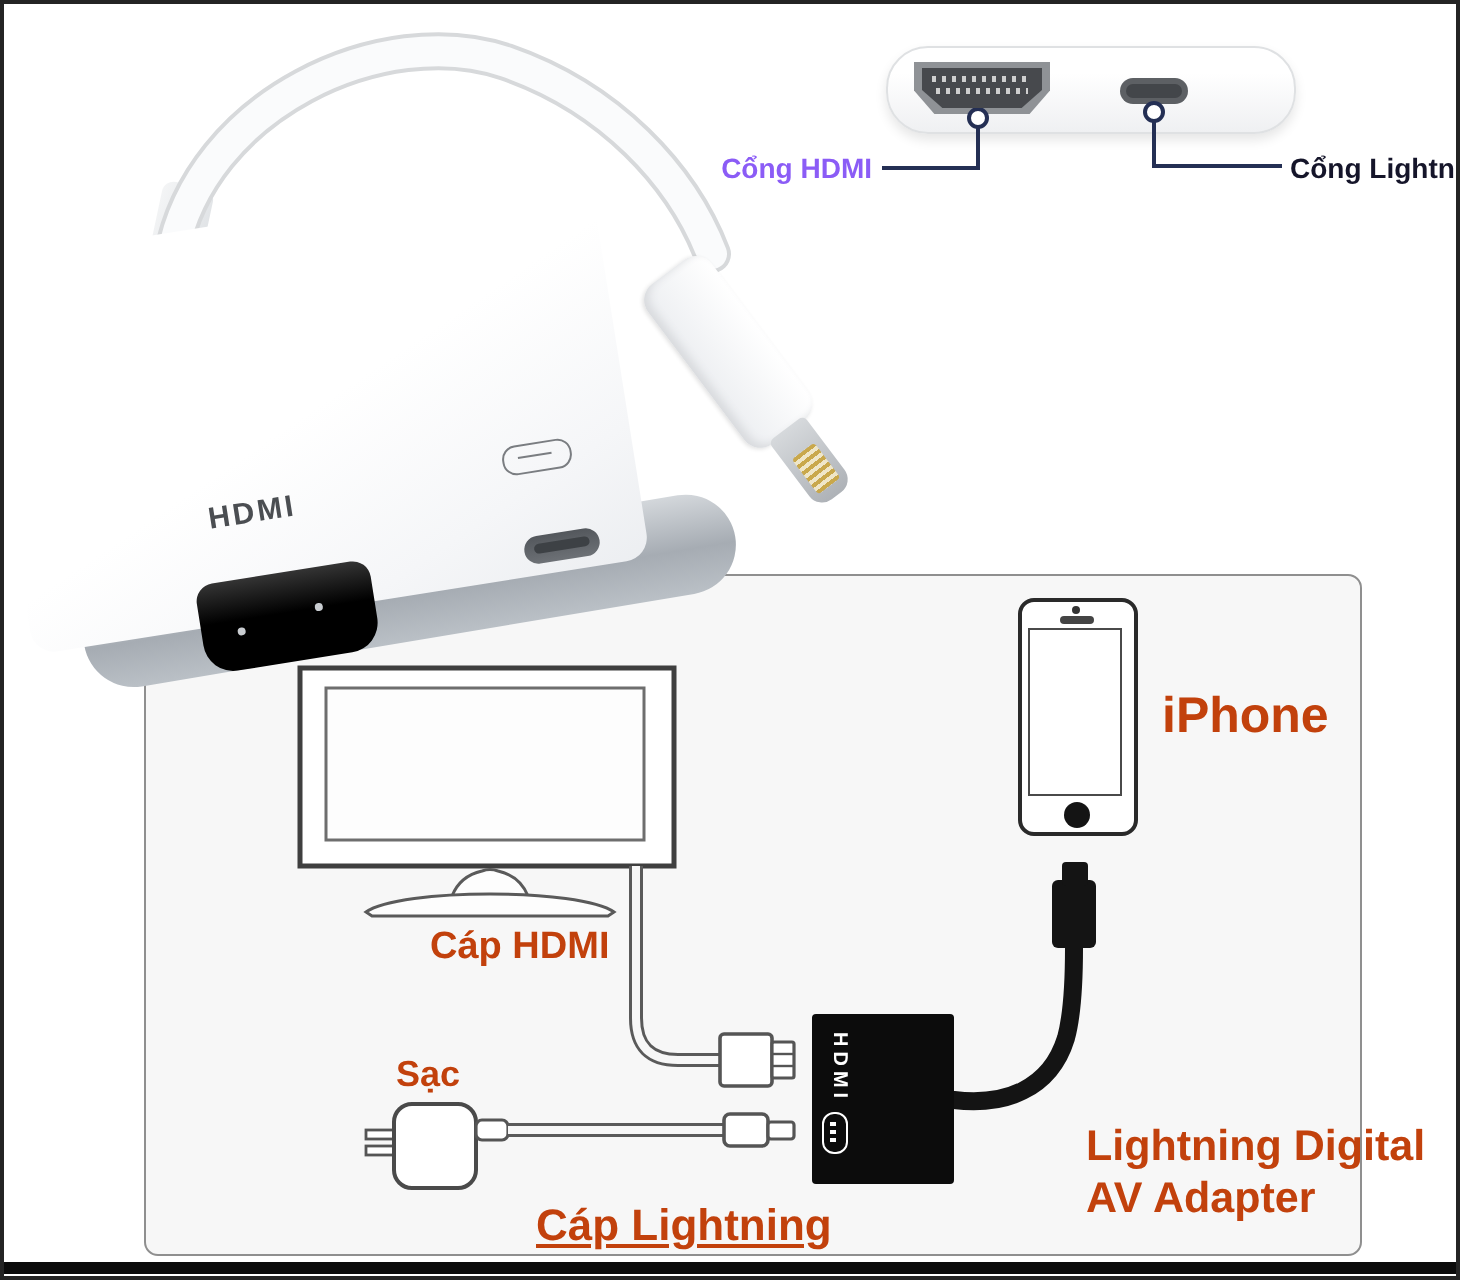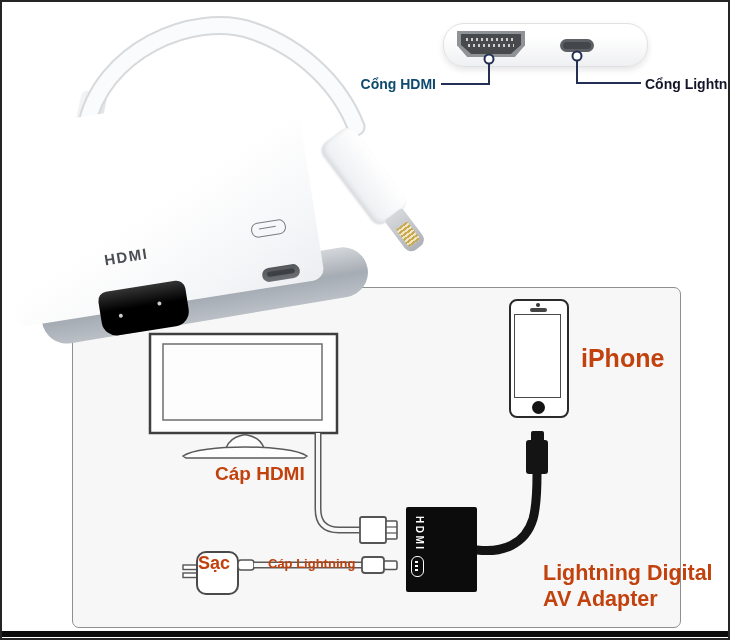--- a/index.html
+++ b/index.html
@@ -20,38 +20,38 @@
   .av-adapter{left:406px;top:507px;width:71px;height:85px;background:#0c0c0c;border-radius:2px;z-index:3;}
   .ad-hdmi{position:absolute;left:19px;top:9px;transform:rotate(90deg);transform-origin:0 0;
            color:#ffffff;font-size:10px;font-weight:700;letter-spacing:2.5px;}
   .ad-port{position:absolute;left:5px;top:49px;width:11px;height:19px;border:1.5px solid #ffffff;border-radius:6px;}
   .ad-port i{position:absolute;left:3px;width:3px;height:1.5px;background:#ffffff;}
   .iphone{left:509px;top:299px;width:60px;height:119px;border:2.5px solid #2a2a2a;border-radius:8px;
           background:#ffffff;z-index:3;box-sizing:border-box;}
 
   
   .lbl-cap-hdmi{left:215px;top:463px;font-size:19px;z-index:3;}
-  .lbl-sac{left:198px;top:553px;font-size:18px;z-index:3;}
-  .lbl-cap-lightning{left:268px;top:556px;font-size:13px;z-index:3;}
+  .lbl-sac{left:198px;top:527px;font-size:18px;z-index:3;}
+  .lbl-cap-lightning{left:268px;top:600px;font-size:22px;z-index:3;text-decoration:underline;}
   .lbl-iphone{left:581px;top:344px;font-size:25px;z-index:3;}
   .lbl-avadapter{left:496px;top:561px;font-size:21.5px;line-height:25.5px;z-index:3;margin-left:47px;}
 
   
   .end-pill{left:443px;top:23px;width:203px;height:42px;border-radius:21px;
             background:linear-gradient(#ffffff 30%,#eff0f2);border:1px solid #dfe1e3;
             box-shadow:0 3px 6px rgba(0,0,0,0.10);z-index:2;}
   .end-hdmi{left:457px;top:31px;width:68px;height:26px;background:#8f9296;z-index:3;
             clip-path:polygon(0 0,100% 0,100% 55%,85% 100%,15% 100%,0 55%);}
   .end-hdmi-in{left:461px;top:34px;width:60px;height:20px;background:#47494d;z-index:4;
             clip-path:polygon(0 0,100% 0,100% 55%,83% 100%,17% 100%,0 55%);}
   .pins{z-index:5;height:3px;background:repeating-linear-gradient(90deg,#cfcfcf 0 2px,transparent 2px 5px);}
   .end-lightning{left:560px;top:39px;width:34px;height:13px;border-radius:7px;background:#5d6064;z-index:3;}
   .end-lightning-in{left:563px;top:42px;width:28px;height:7px;border-radius:4px;background:#43464a;z-index:4;}
   .callout-svg{left:0;top:0;z-index:3;}
-  .lbl-cong-hdmi{left:352px;top:76px;width:84px;text-align:right;font-size:14px;color:#0c4a6e;z-index:3;}
+  .lbl-cong-hdmi{left:352px;top:76px;width:84px;text-align:right;font-size:14px;color:#8b5cf6;z-index:3;}
   .lbl-cong-lightning{left:645px;top:76px;font-size:14px;color:#15152a;z-index:3;}
   .ph-rim{left:38px;top:298px;width:330px;height:50px;border-radius:25px;
           background:linear-gradient(to bottom,#d3d7db 0%,#a6acb3 55%,#bac0c6 100%);
           transform:rotate(-9.5deg);transform-origin:0 0;z-index:4;}
   .ph-collar{left:78px;top:92px;width:26px;height:38px;border-radius:6px;
           background:linear-gradient(100deg,#f4f5f6,#dfe2e5);transform:rotate(12deg);z-index:4;}
   .ph-cable-svg{left:0;top:0;z-index:4;}
   .ph-body{left:-14px;top:132px;width:312px;height:198px;border-radius:16px 22px 12px 12px;
           background:linear-gradient(155deg,#ffffff 50%,#f5f6f8 80%,#eceef1 100%);
           transform:rotate(-9deg);transform-origin:0 0;z-index:5;}

